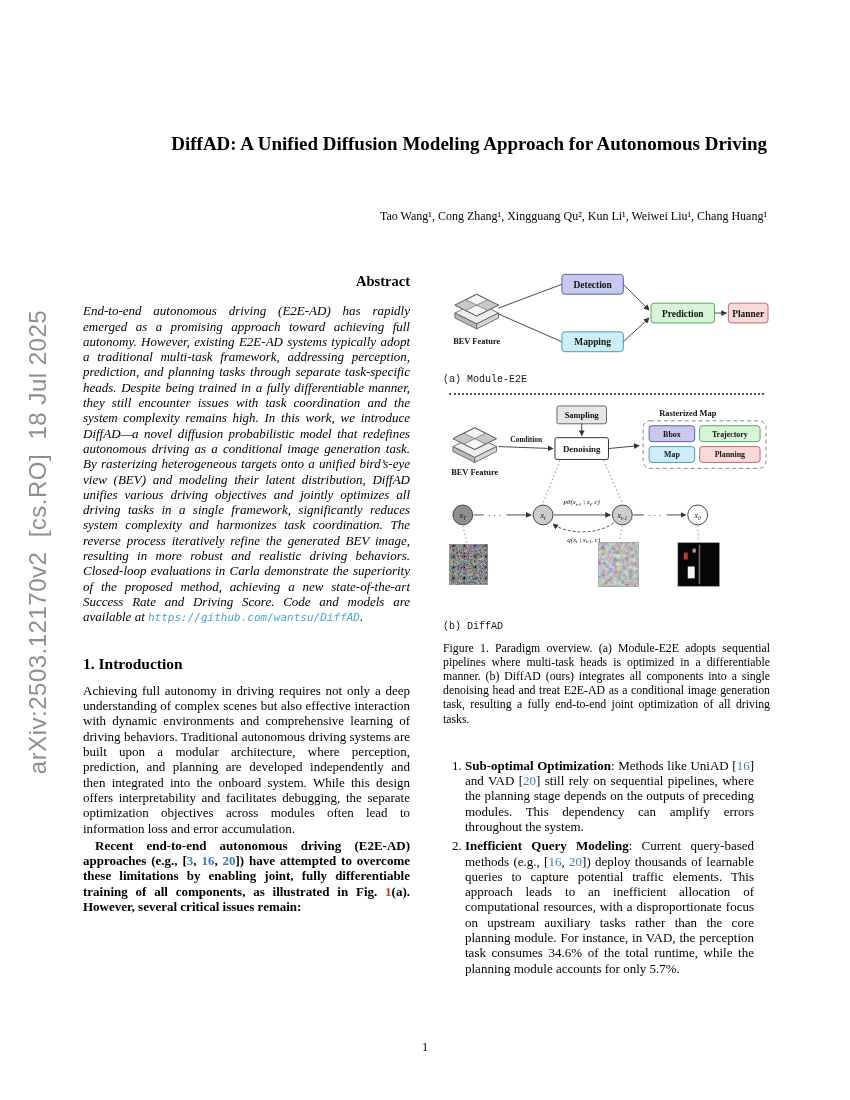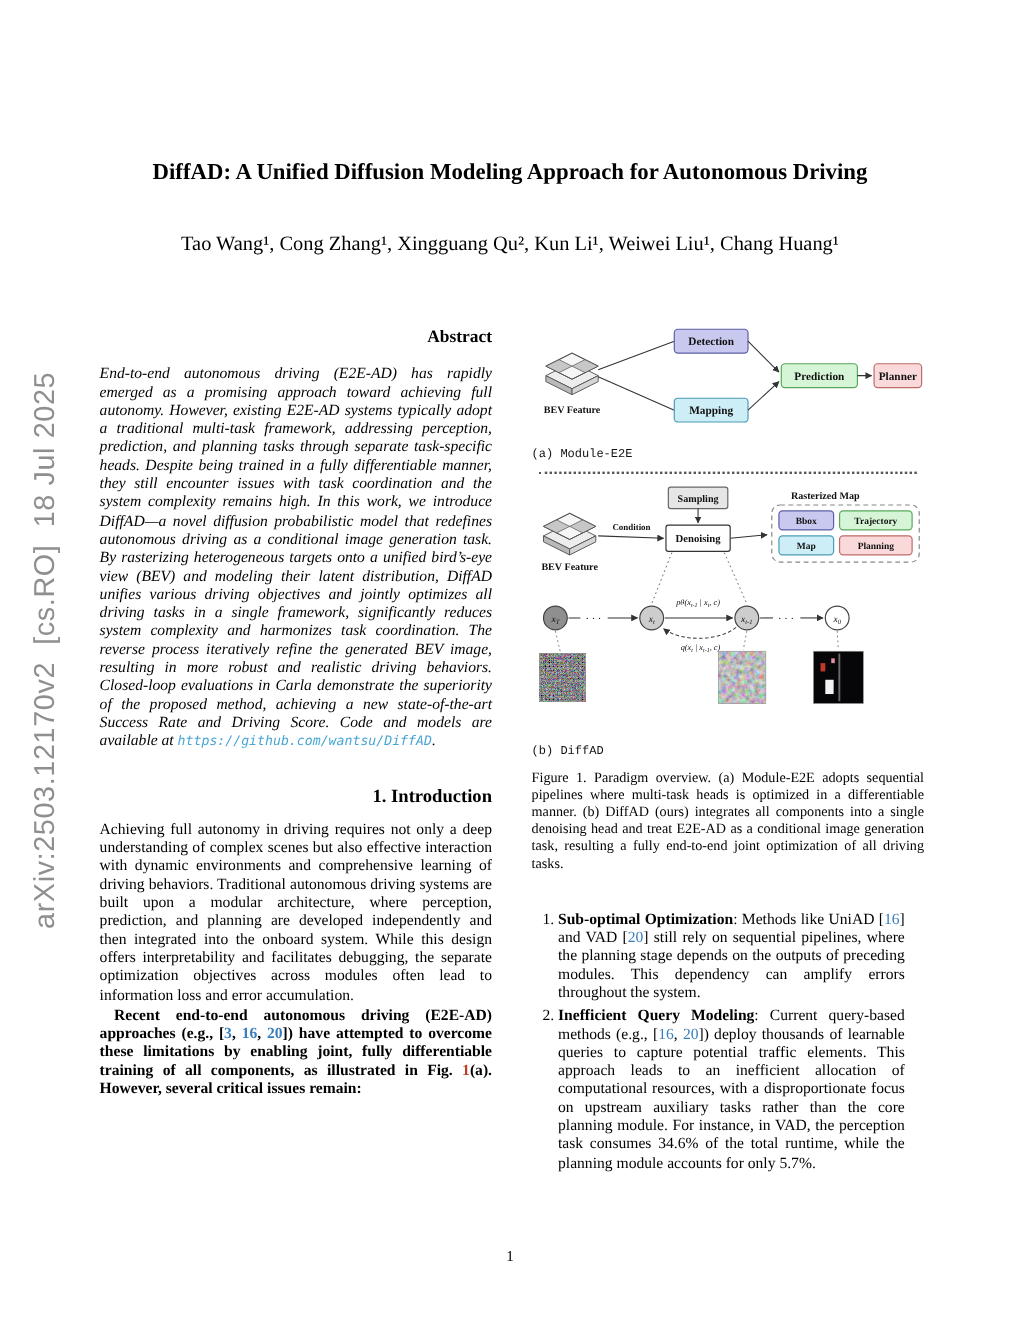--- a/index.html
+++ b/index.html
@@ -2,32 +2,32 @@
 <html><head>
 <meta charset="utf-8">
 <style>
   html,body{margin:0;padding:0;background:#e9e9e9;}
   #page{position:relative;width:850px;height:1100px;background:#ffffff;margin:0 auto;
         font-family:"Liberation Serif",serif;color:#000;overflow:hidden;}
   .watermark{position:absolute;left:-242px;top:528px;width:560px;text-align:center;
              transform:rotate(-90deg);transform-origin:center;
              font-family:"Liberation Sans",sans-serif;font-size:24px;color:#8f8f8f;
              white-space:pre;letter-spacing:0.5px;}
-  .header{position:absolute;top:133px;left:83px;width:684px;text-align:center;}
+  .header{position:absolute;top:133px;left:83px;width:684px;text-align:right;}
   .title{font-size:19px;font-weight:bold;margin:0;}
-  .authors{margin-top:38px;font-size:17px;}
+  .authors{margin-top:54px;font-size:12px;}
   .affil{margin-top:4px;font-size:14.5px;}
   .col{position:absolute;width:327px;text-align:justify;font-size:13px;line-height:15.3px;}
   .col-left{left:83px;top:274px;}
   .col-right{left:443px;top:268px;}
   .abs-head{text-align:right;font-weight:bold;font-size:14.5px;}
   .abstract{font-style:italic;margin:14px 0 16px 0;}
   .url{font-family:"DejaVu Sans Mono",monospace;font-style:italic;font-size:11px;
        color:#49a6d4;text-decoration:none;cursor:pointer;}
-  .sec-head{font-size:15.5px;font-weight:bold;margin:30px 0 12px 0;text-align:right;}
+  .sec-head{font-size:15.5px;font-weight:bold;margin:30px 0 12px 0;text-align:left;}
   .body-par{margin:0 0 0 0;}
   .indent{text-indent:12px;margin-top:2px;font-weight:bold;}
   .cite{color:#367dbd;cursor:pointer;}
   .figref{color:#c23b22;cursor:pointer;}
   .subcap{font-size:10px;margin:4px 0 6px 0;color:#111;font-family:Liberation Mono, monospace;}
   .dotsep{border:none;border-top:2px dotted #555;margin:2px 6px 8px 6px;}
   .figcap{font-size:11.8px;line-height:14.2px;margin-top:4px;}
   ol.issues{margin:32px 16px 0 0;padding-left:22px;}
   ol.issues li{margin-bottom:4px;}
   .pageno{position:absolute;top:1040px;left:0;width:850px;text-align:center;font-size:12.5px;}

